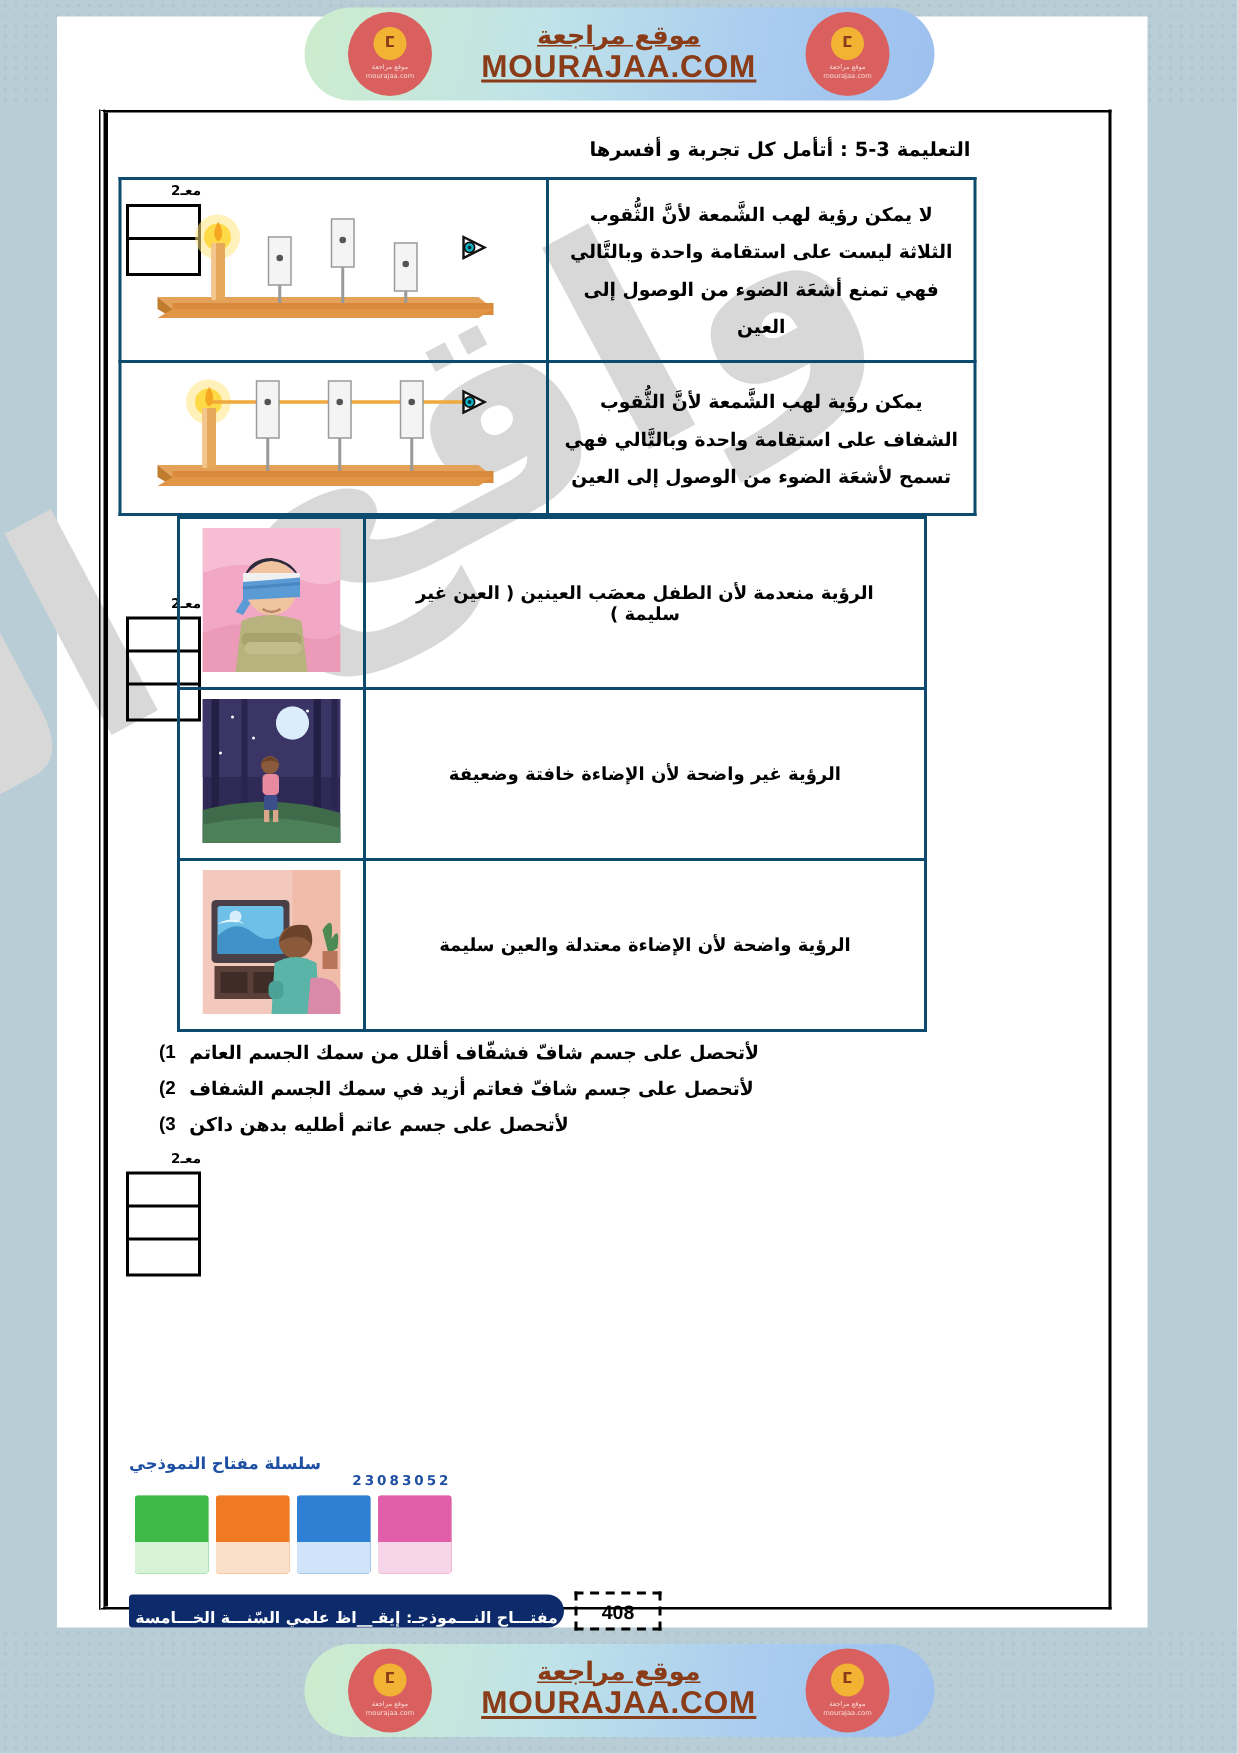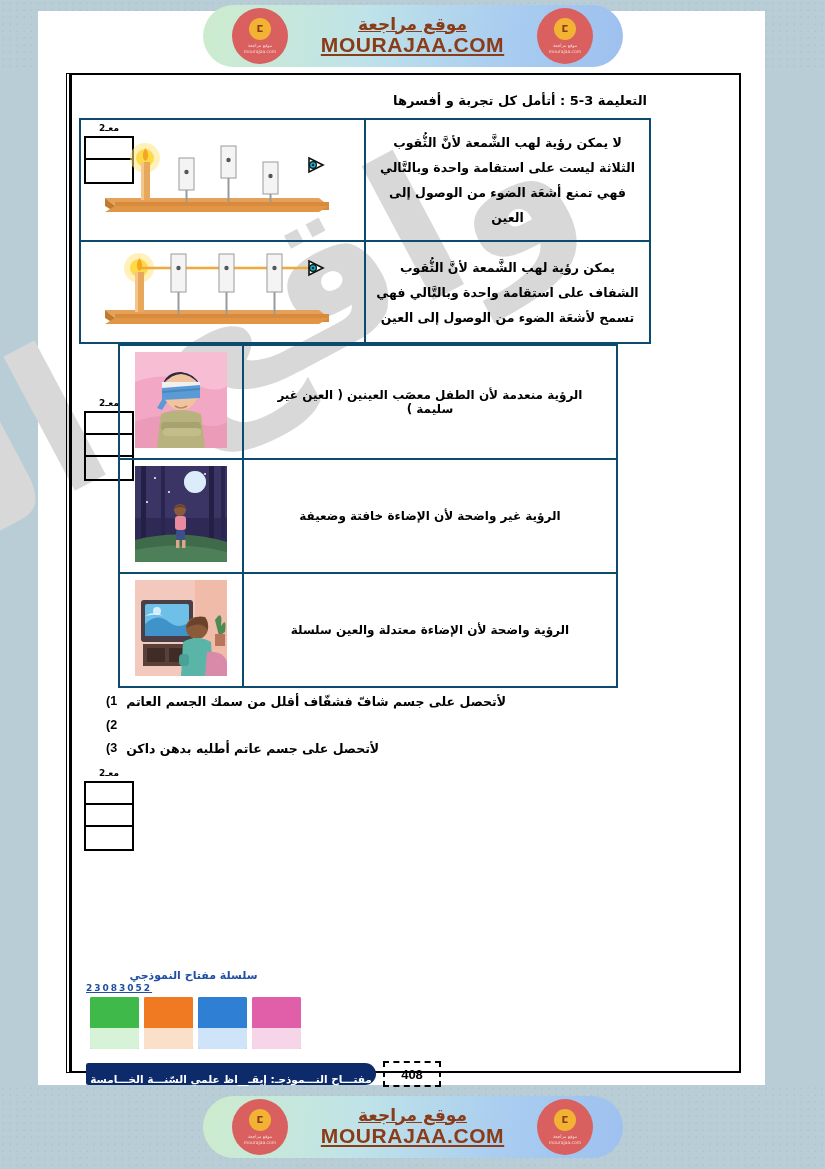--- a/index.html
+++ b/index.html
@@ -84,21 +84,21 @@
   }
 
   
   .score-strip {
     position: absolute; left: 0; top: 0; width: 74px; height: 100%;
     border-left: 2px solid #000;
   }
   .score-group { position: absolute; left: 12px; width: 50px; }
   .score-label {
     font-size: 9px; font-weight: bold; color: #000;
-    text-align: center; margin-bottom: 3px; direction: rtl;
+    margin-bottom: 3px; direction: rtl;
   }
   .score-boxes { border: 2px solid #000; }
   .score-cell { height: 22px; border-bottom: 2px solid #000; }
   .score-cell:last-child { border-bottom: none; }
 
   .body-col {
     position: absolute; right: 74px; top: 0; left: 0; bottom: 0;
     padding: 12px 14px 0 14px;
   }
 
@@ -145,26 +145,26 @@
   .fig-wrap { display: flex; justify-content: center; align-items: center; }
 
   
   .pic-frame { width: 92px; height: 96px; display: inline-block; }
 
   
   .series-logo {
     position: absolute; left: 48px; bottom: 52px; width: 215px; z-index: 3;
   }
   .series-title {
-    color: #1e4fa3; font-size: 11px; font-weight: bold; text-align: center;
+    color: #1e4fa3; font-size: 11px; font-weight: bold; text-align: left;
     direction: rtl; letter-spacing: .5px;
   }
   .series-sub {
-    color: #1e4fa3; font-size: 9px; font-weight: bold; text-align: left;
-    letter-spacing: 2px; margin-top: 1px; text-decoration: underline;
+    color: #1e4fa3; font-size: 9px; font-weight: bold; text-align: right;
+    letter-spacing: 2px; margin-top: 1px;
   }
   .books { display: flex; gap: 5px; margin-top: 4px; }
   .book { width: 49px; height: 52px; border-radius: 2px; position: relative; overflow: hidden; }
   .book-top { height: 60%; }
   .book-bot { height: 40%; background: #ffffff; }
 
   .footbar {
     position: absolute; left: 48px; bottom: 16px;
     width: 290px; height: 22px;
     background: #0d2a6b; border-radius: 3px 14px 14px 3px;
@@ -388,21 +388,21 @@
               <path d="M39 43 Q45 34 51 43 Q45 39 39 43Z" fill="#6b432a"></path>
               <rect x="40" y="50" width="11" height="14" rx="3" fill="#e88aa0"></rect>
               <rect x="41" y="64" width="9" height="10" rx="2" fill="#3d4f8a"></rect>
               <rect x="41" y="74" width="3.5" height="8" fill="#d9a88a"></rect>
               <rect x="47" y="74" width="3.5" height="8" fill="#d9a88a"></rect>
             </svg>
           </td>
         </tr>
         <tr>
           <td class="txt">
-            <div class="ans-text2">الرؤية واضحة لأن الإضاءة معتدلة والعين سلسلة</div>
+            <div class="ans-text2">الرؤية واضحة لأن الإضاءة معتدلة والعين سليمة</div>
           </td>
           <td class="pic">
             <svg class="pic-frame" viewBox="0 0 92 96">
               <rect width="92" height="96" fill="#f3c9bd"></rect>
               <rect x="60" y="0" width="32" height="96" fill="#f0bba9"></rect>
 
               <path d="M80 40 Q88 28 86 46 Q92 36 90 52 L84 56Z" fill="#4e8a53"></path>
               <rect x="80" y="54" width="10" height="12" fill="#b9755a"></rect>
 
               <rect x="6" y="20" width="52" height="42" rx="3" fill="#4a3f47"></rect>
@@ -425,20 +425,21 @@
       </tbody>
         </table>
 
 
       <ol class="answers">
         <li>
           <span>لأتحصل على جسم شافّ فشفّاف أقلل من سمك الجسم العاتم</span>
           <span class="li-num">1)</span>
         </li>
         <li>
+          <span>لأتحصل على جسم شافّ فعاتم أزيد في سمك الجسم الشفاف</span>
           <span class="li-num">2)</span>
         </li>
         <li>
           <span>لأتحصل على جسم عاتم  أطليه بدهن داكن</span>
           <span class="li-num">3)</span>
         </li>
       </ol>
 
     </div>
   </div>

